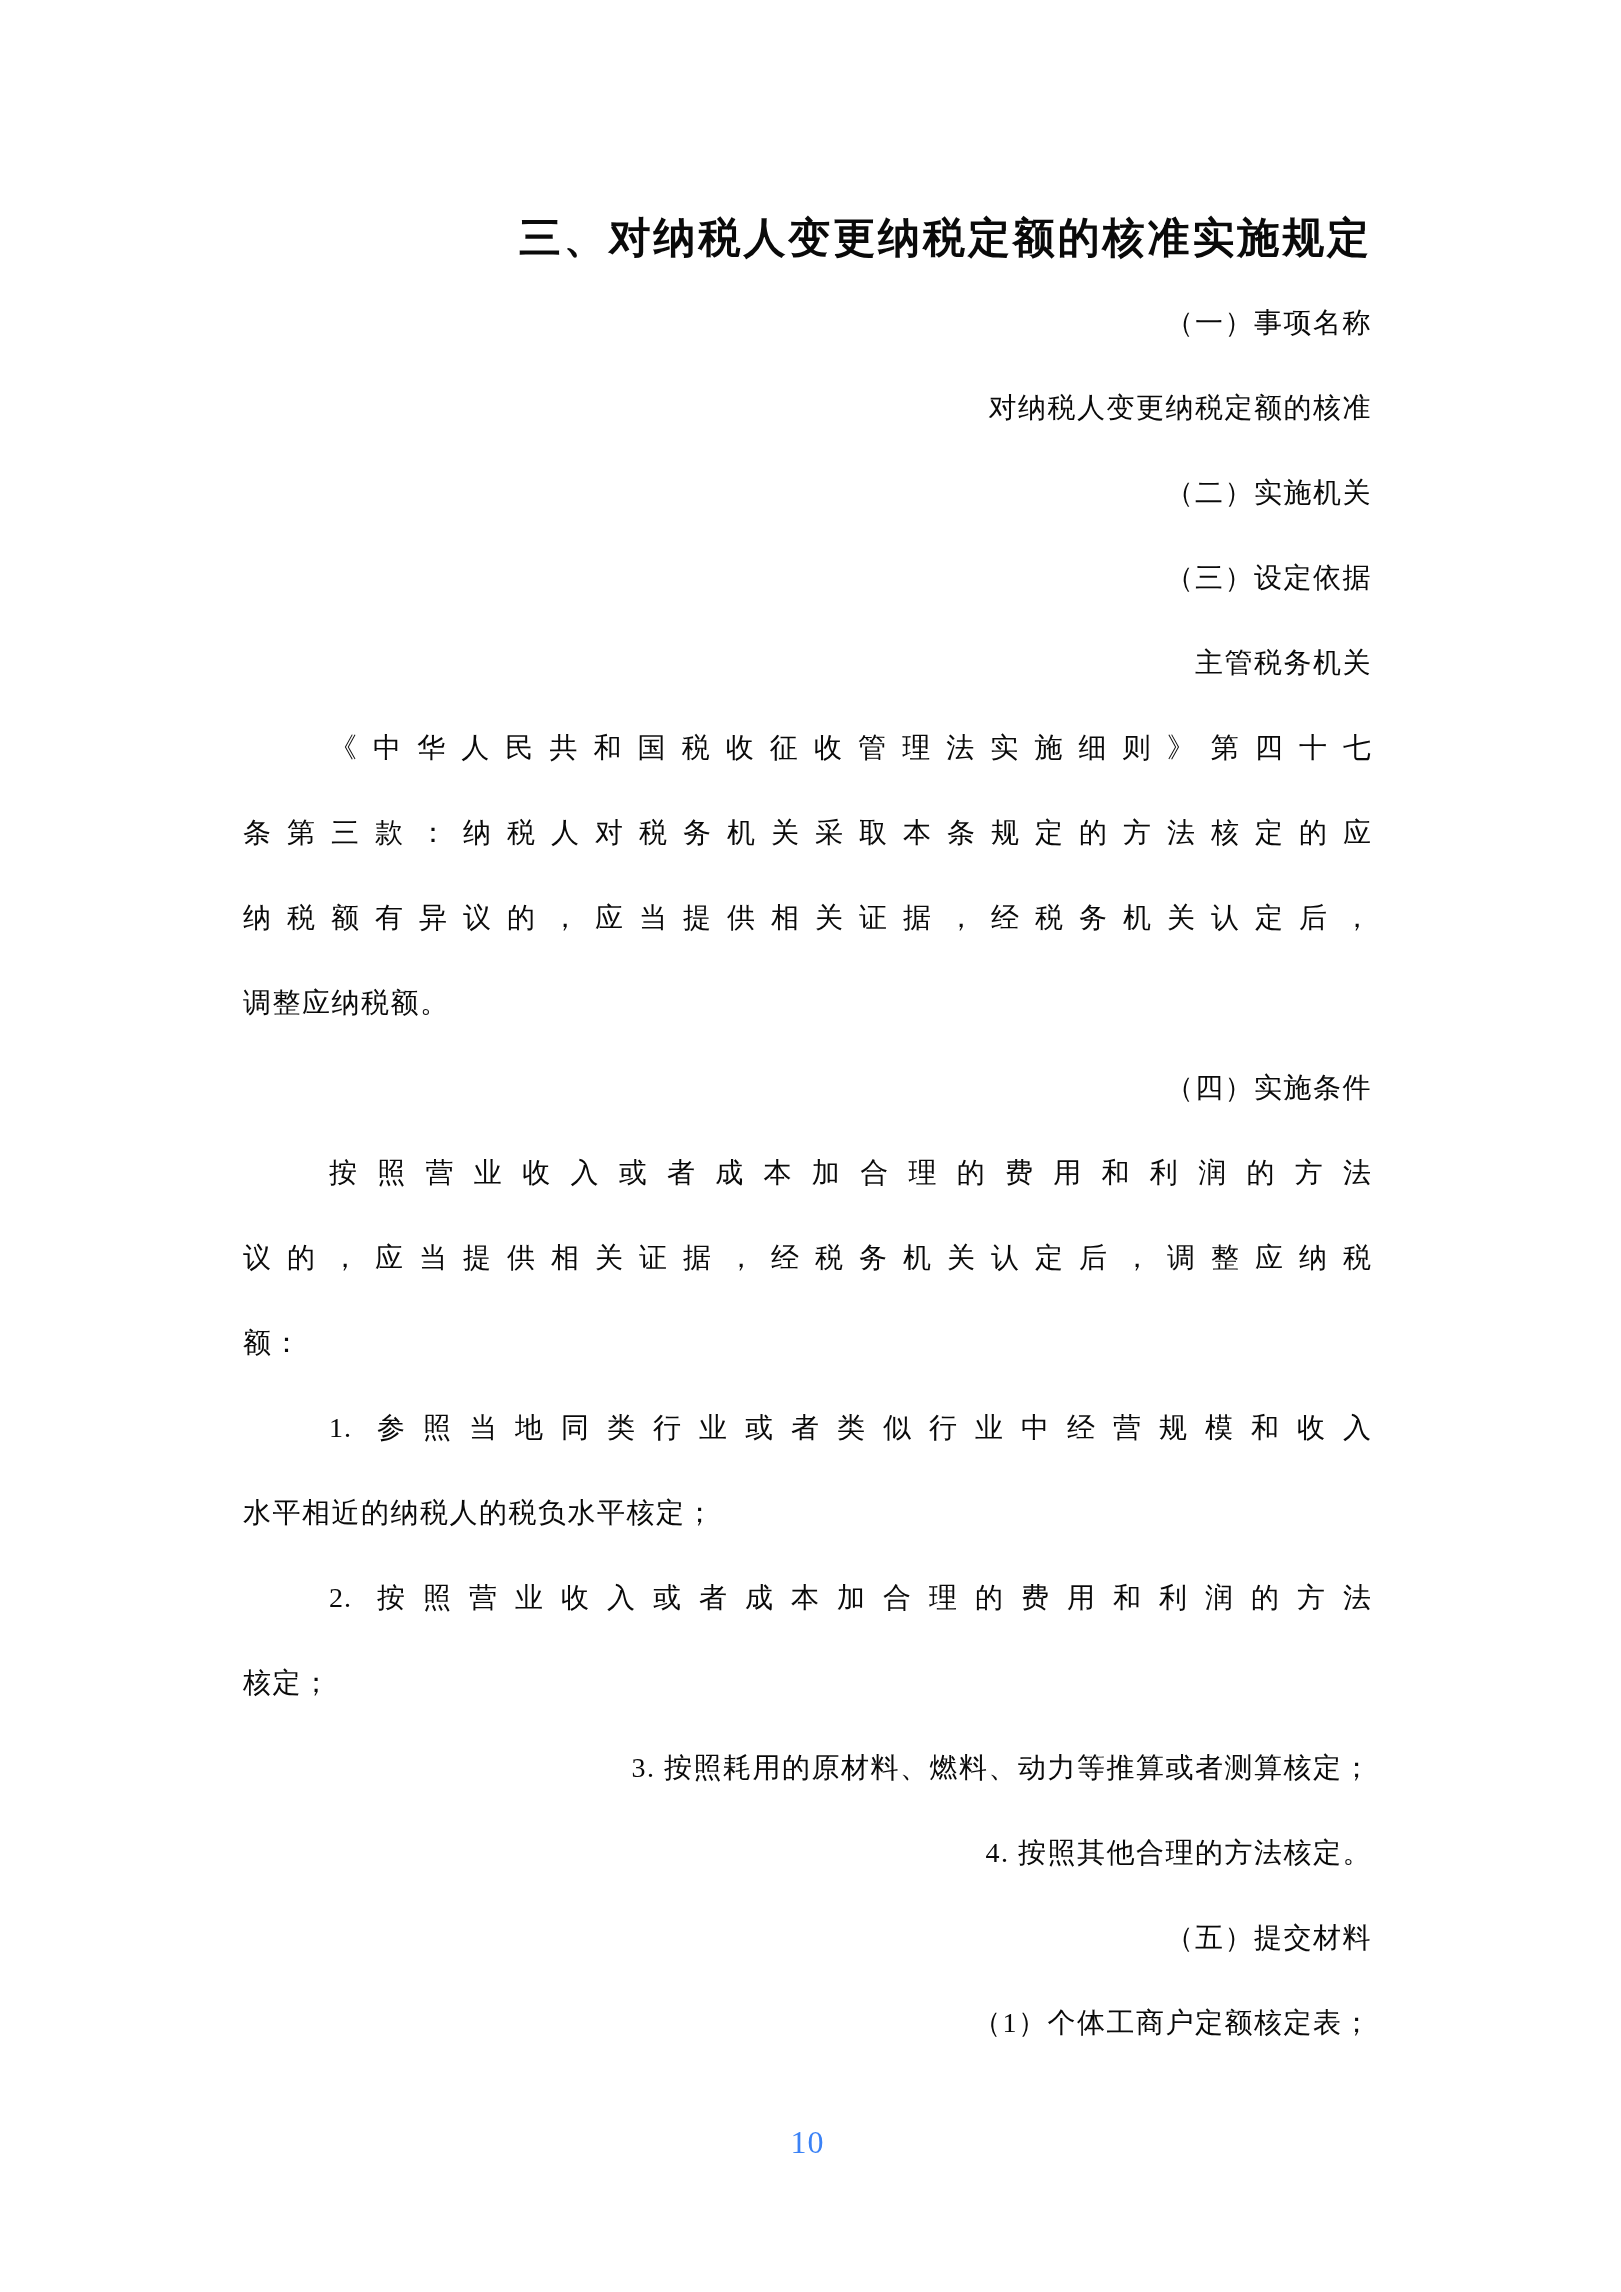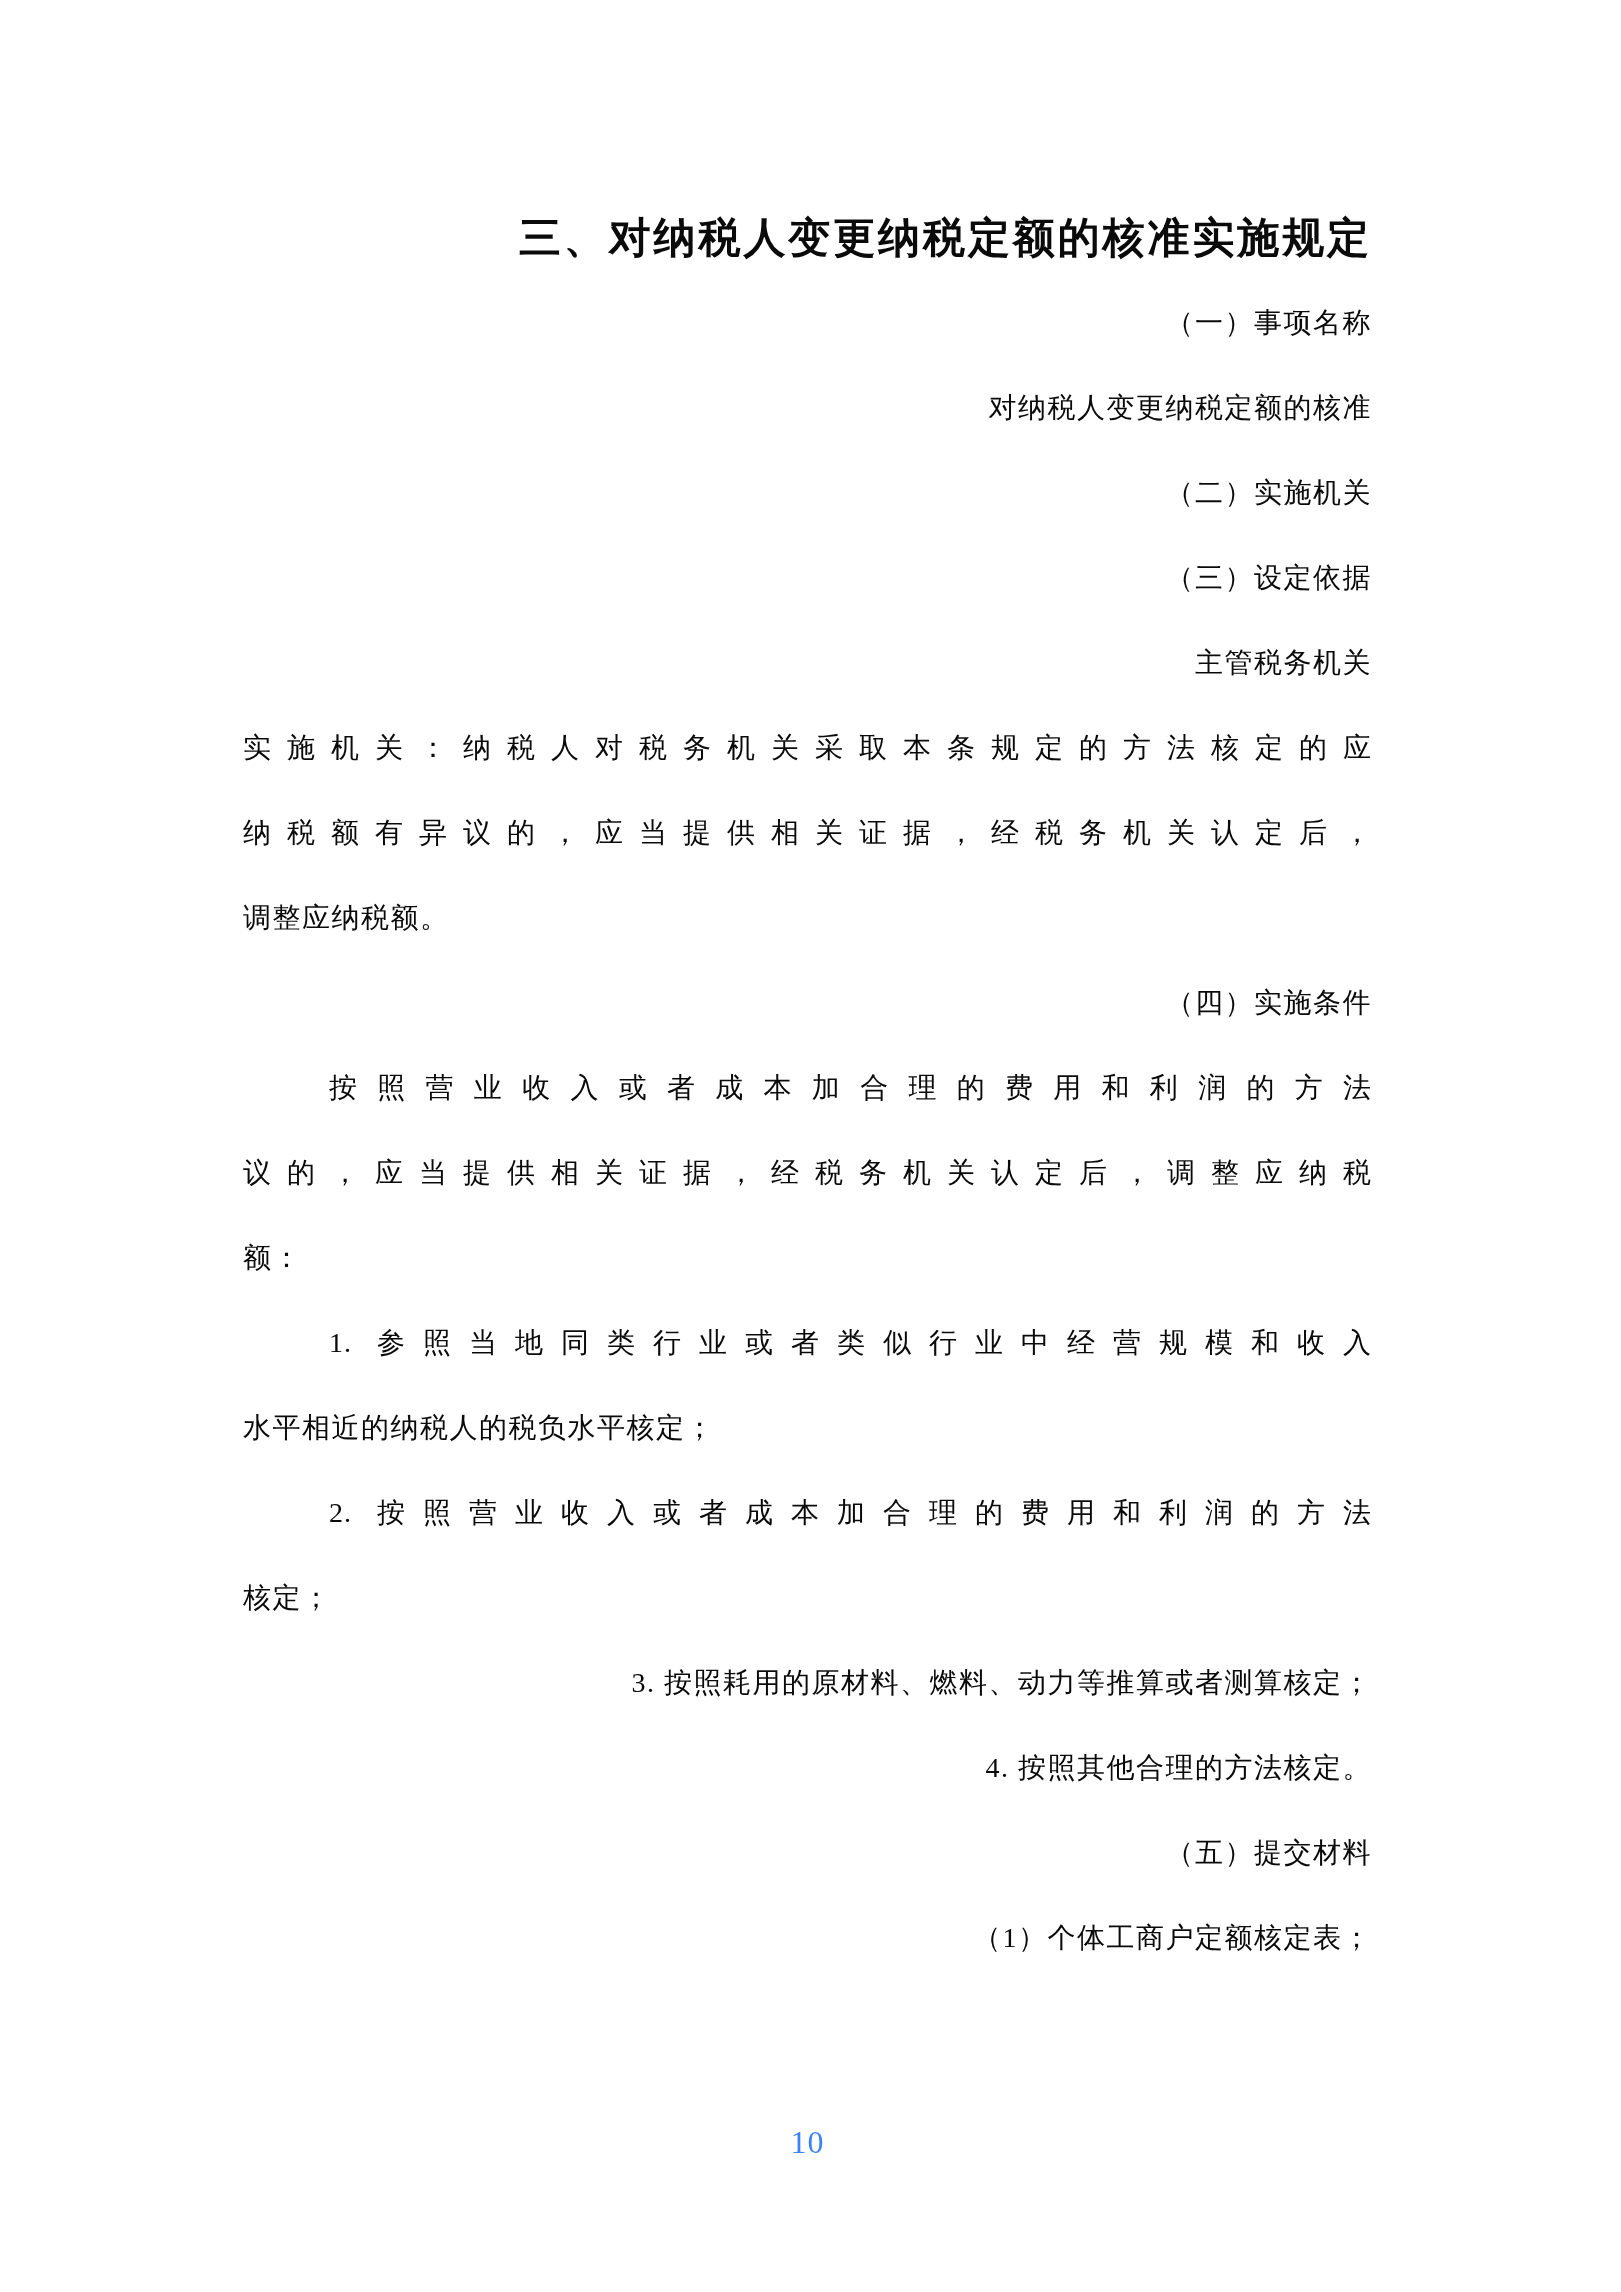--- a/index.html
+++ b/index.html
@@ -65,21 +65,22 @@
 <body>
 
 <div id="page">
   <div id="text-block">
     <div class="line heading indent">三、对纳税人变更纳税定额的核准实施规定</div>
     <div class="line indent">（一）事项名称</div>
     <div class="line indent">对纳税人变更纳税定额的核准</div>
     <div class="line indent">（二）实施机关</div>
     <div class="line indent">（三）设定依据</div>
     <div class="line indent">主管税务机关</div>
-    <div class="line jl">实施机关：纳税人对税务机关采取本条规定的方法核定的应</div>
+    <div class="line indent jl">《中华人民共和国税收征收管理法实施细则》第四十七</div>
+    <div class="line jl">条第三款：纳税人对税务机关采取本条规定的方法核定的应</div>
     <div class="line jl">纳税额有异议的，应当提供相关证据，经税务机关认定后，</div>
     <div class="line">调整应纳税额。</div>
     <div class="line indent">（四）实施条件</div>
     <div class="line indent jl">按照营业收入或者成本加合理的费用和利润的方法</div>
     <div class="line jl">议的，应当提供相关证据，经税务机关认定后，调整应纳税</div>
     <div class="line">额：</div>
     <div class="line indent jl">1. 参照当地同类行业或者类似行业中经营规模和收入</div>
     <div class="line">水平相近的纳税人的税负水平核定；</div>
     <div class="line indent jl">2. 按照营业收入或者成本加合理的费用和利润的方法</div>
     <div class="line">核定；</div>

